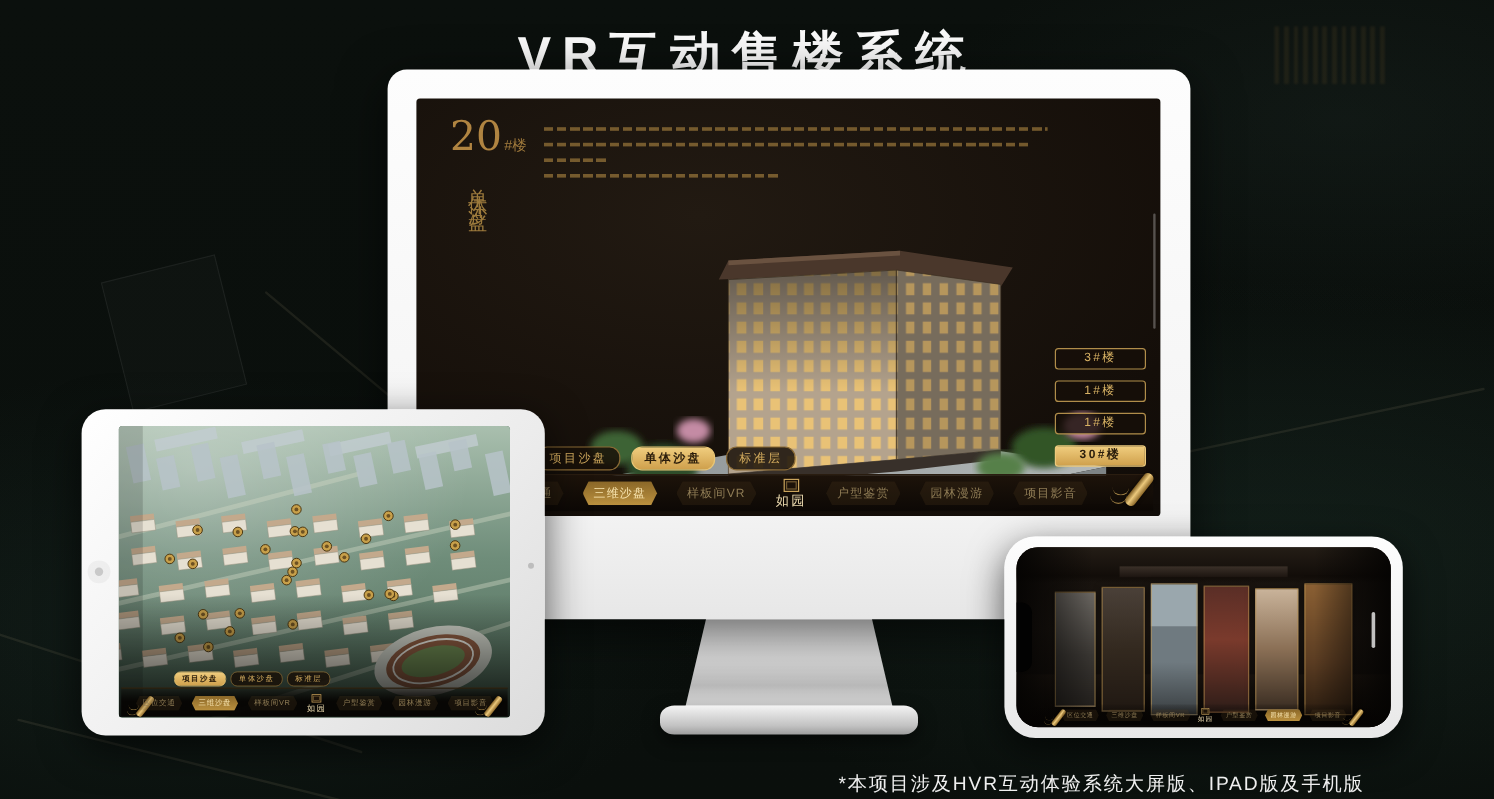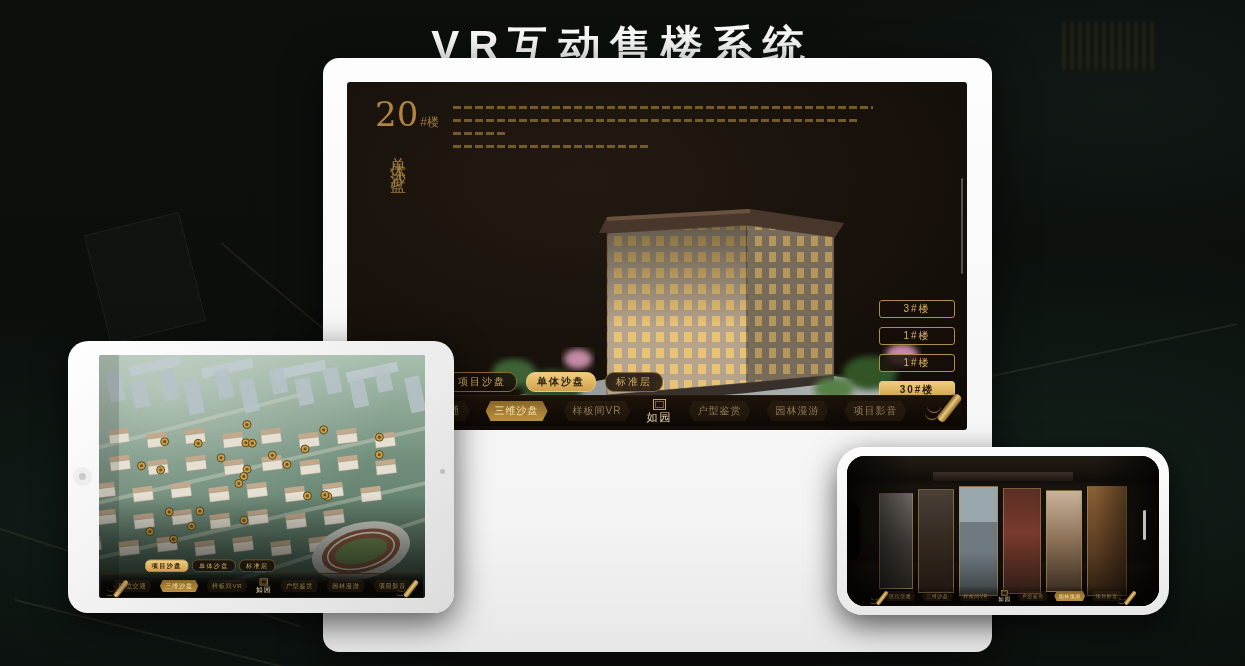--- a/index.html
+++ b/index.html
@@ -15,42 +15,42 @@
   .bg-line{position:absolute;height:2px;background:rgba(205,190,150,.10);border-radius:2px;}
   .bg-plaque{position:absolute;left:96px;top:222px;width:96px;height:110px;
     border:1px solid rgba(255,255,255,.06);background:rgba(255,255,255,.02);transform:rotate(-14deg);}
   .bg-patch{position:absolute;left:1062px;top:22px;width:92px;height:48px;opacity:.5;filter:blur(1px);
     background:repeating-linear-gradient(90deg,rgba(180,130,60,.20) 0 4px,transparent 4px 8px);}
   
   .page-title{position:absolute;top:0;left:0;right:0;text-align:center;color:#fafafa;
     font-size:42px;font-weight:bold;letter-spacing:9px;line-height:52px;margin-top:20px;}
   .footnote{position:absolute;right:108px;bottom:2px;color:#efefef;font-size:16px;letter-spacing:1.5px;}
   
-  .monitor-body{position:absolute;left:323px;top:58px;width:669px;height:594px;border-radius:16px;
+  .monitor-body{position:absolute;left:323px;top:58px;width:669px;height:458px;border-radius:16px;
     background:linear-gradient(180deg,#fdfdfd 0%,#f4f4f4 78%,#e7e7e7 100%);
     box-shadow:0 10px 40px rgba(0,0,0,.6);}
   .m-screen{position:absolute;left:24px;top:24px;width:620px;height:348px;border-radius:3px;overflow:hidden;
     background:radial-gradient(130% 130% at 38% 28%, #221a12 0%, #140e09 55%, #0b0806 100%);}
   .m-neck{position:absolute;left:570px;top:512px;width:175px;height:82px;
     background:linear-gradient(180deg,#ececec 0%,#d9d9d9 45%,#b9b9b9 72%,#e2e2e2 100%);
     clip-path:polygon(11% 0,89% 0,100% 100%,0% 100%);}
   .m-base{position:absolute;left:550px;top:588px;width:215px;height:24px;border-radius:12px/10px;
     background:linear-gradient(180deg,#f4f4f4,#c2c2c2 70%,#9e9e9e);box-shadow:0 6px 14px rgba(0,0,0,.5);}
   
   .panel-title{position:absolute;left:28px;top:12px;color:#b08441;}
   .panel-title .num{font-family:"DejaVu Serif",serif;font-size:34px;color:#b08441;}
   .panel-title .suf{font-size:12px;color:#a07a3c;margin-left:2px;}
   .v-title{position:absolute;left:40px;top:62px;writing-mode:vertical-rl;font-size:16px;
     letter-spacing:7px;color:#9c7a3c;font-family:"DejaVu Serif",serif;}
   .desc{position:absolute;left:106px;top:24px;width:436px;}
   .desc .dl{height:3px;margin-bottom:10px;
     background:repeating-linear-gradient(90deg,rgba(189,146,70,.55) 0 8px,rgba(189,146,70,0) 8px 11px);}
   .bld-wrap{position:absolute;left:55px;top:55px;width:520px;height:275px;}
   .scroll-hint{position:absolute;right:4px;top:96px;width:2px;height:96px;background:rgba(255,255,255,.28);border-radius:1px;}
-  .floor-btns{position:absolute;right:10px;top:208px;width:78px;margin-top:10px;}
+  .floor-btns{position:absolute;right:10px;top:208px;width:78px;}
   .fbtn{width:74px;height:16px;line-height:16px;text-align:center;margin:0 0 9px 0;
     font-size:10px;letter-spacing:2px;color:#d8b264;border:1px solid #b08d4a;border-radius:3px;
     background:rgba(22,15,8,.82);cursor:pointer;}
   .fbtn.active{background:linear-gradient(#f0cd7e,#cfa04c);color:#2a1d0c;font-weight:bold;border-color:#ecc97c;}
   .sub-tabs{position:absolute;left:100px;bottom:38px;display:flex;gap:9px;}
   .pill{font-size:10px;letter-spacing:2px;color:#d3ab5e;border:1px solid #8a6a35;border-radius:9px;
     padding:2px 10px;background:rgba(25,16,8,.85);cursor:pointer;white-space:nowrap;}
   .pill.active{background:linear-gradient(#f0cd7e,#cfa04c);color:#2b1d0b;border-color:#e9c676;font-weight:bold;}
   .navbar{position:absolute;left:6px;right:6px;bottom:4px;height:30px;display:flex;align-items:center;
     justify-content:center;gap:16px;border-top:1px solid #2a1d10;
@@ -471,13 +471,14 @@
         </div>
         <span class="scroll-icon scroll-right">
             <i class="bar"></i>
             <i class="l1"></i>
             <i class="l2"></i>
           </span>
       </div>
     </div>
   </div>
 
+  <div class="footnote">*本项目涉及HVR互动体验系统大屏版、IPAD版及手机版</div>
 </div>
 
 </body></html>

